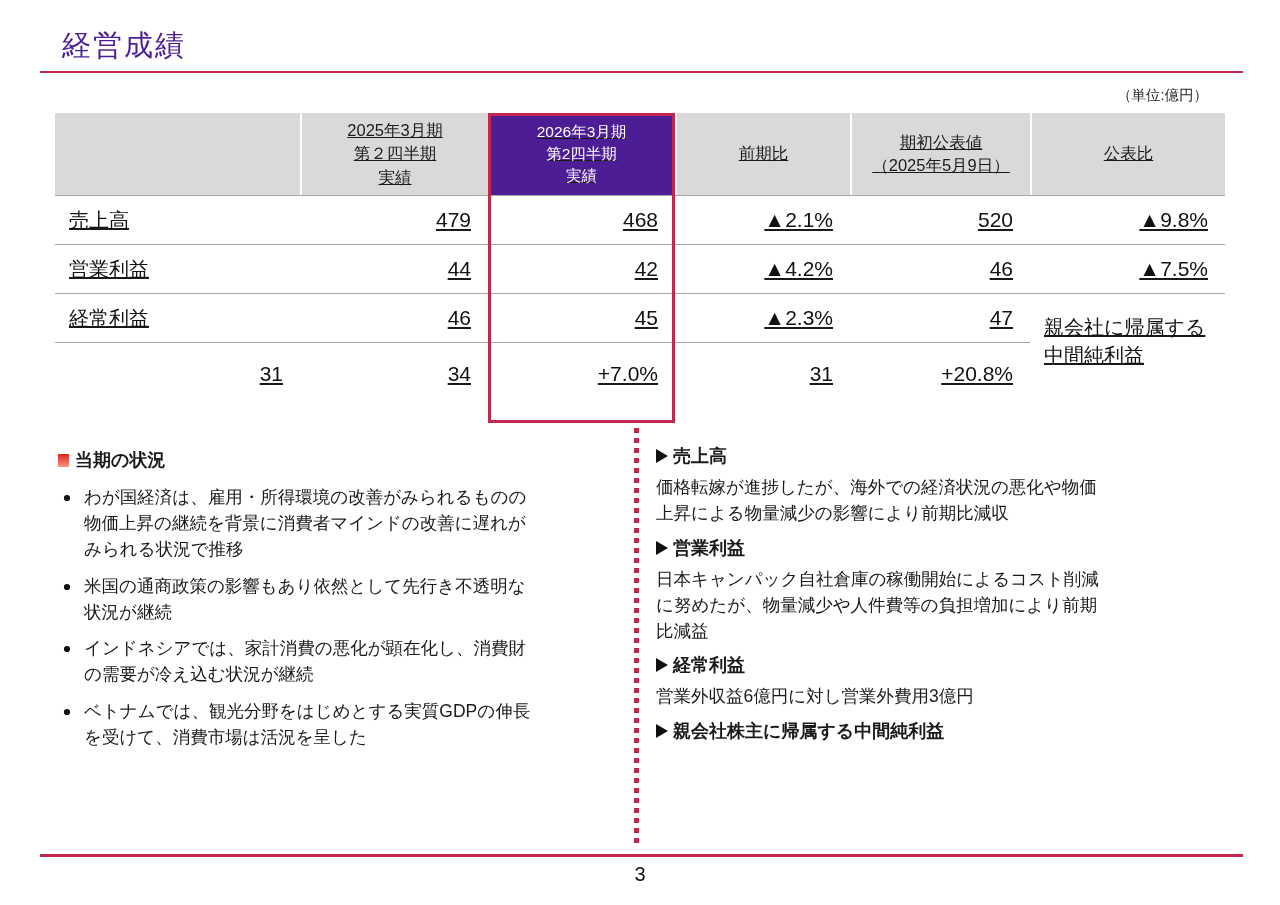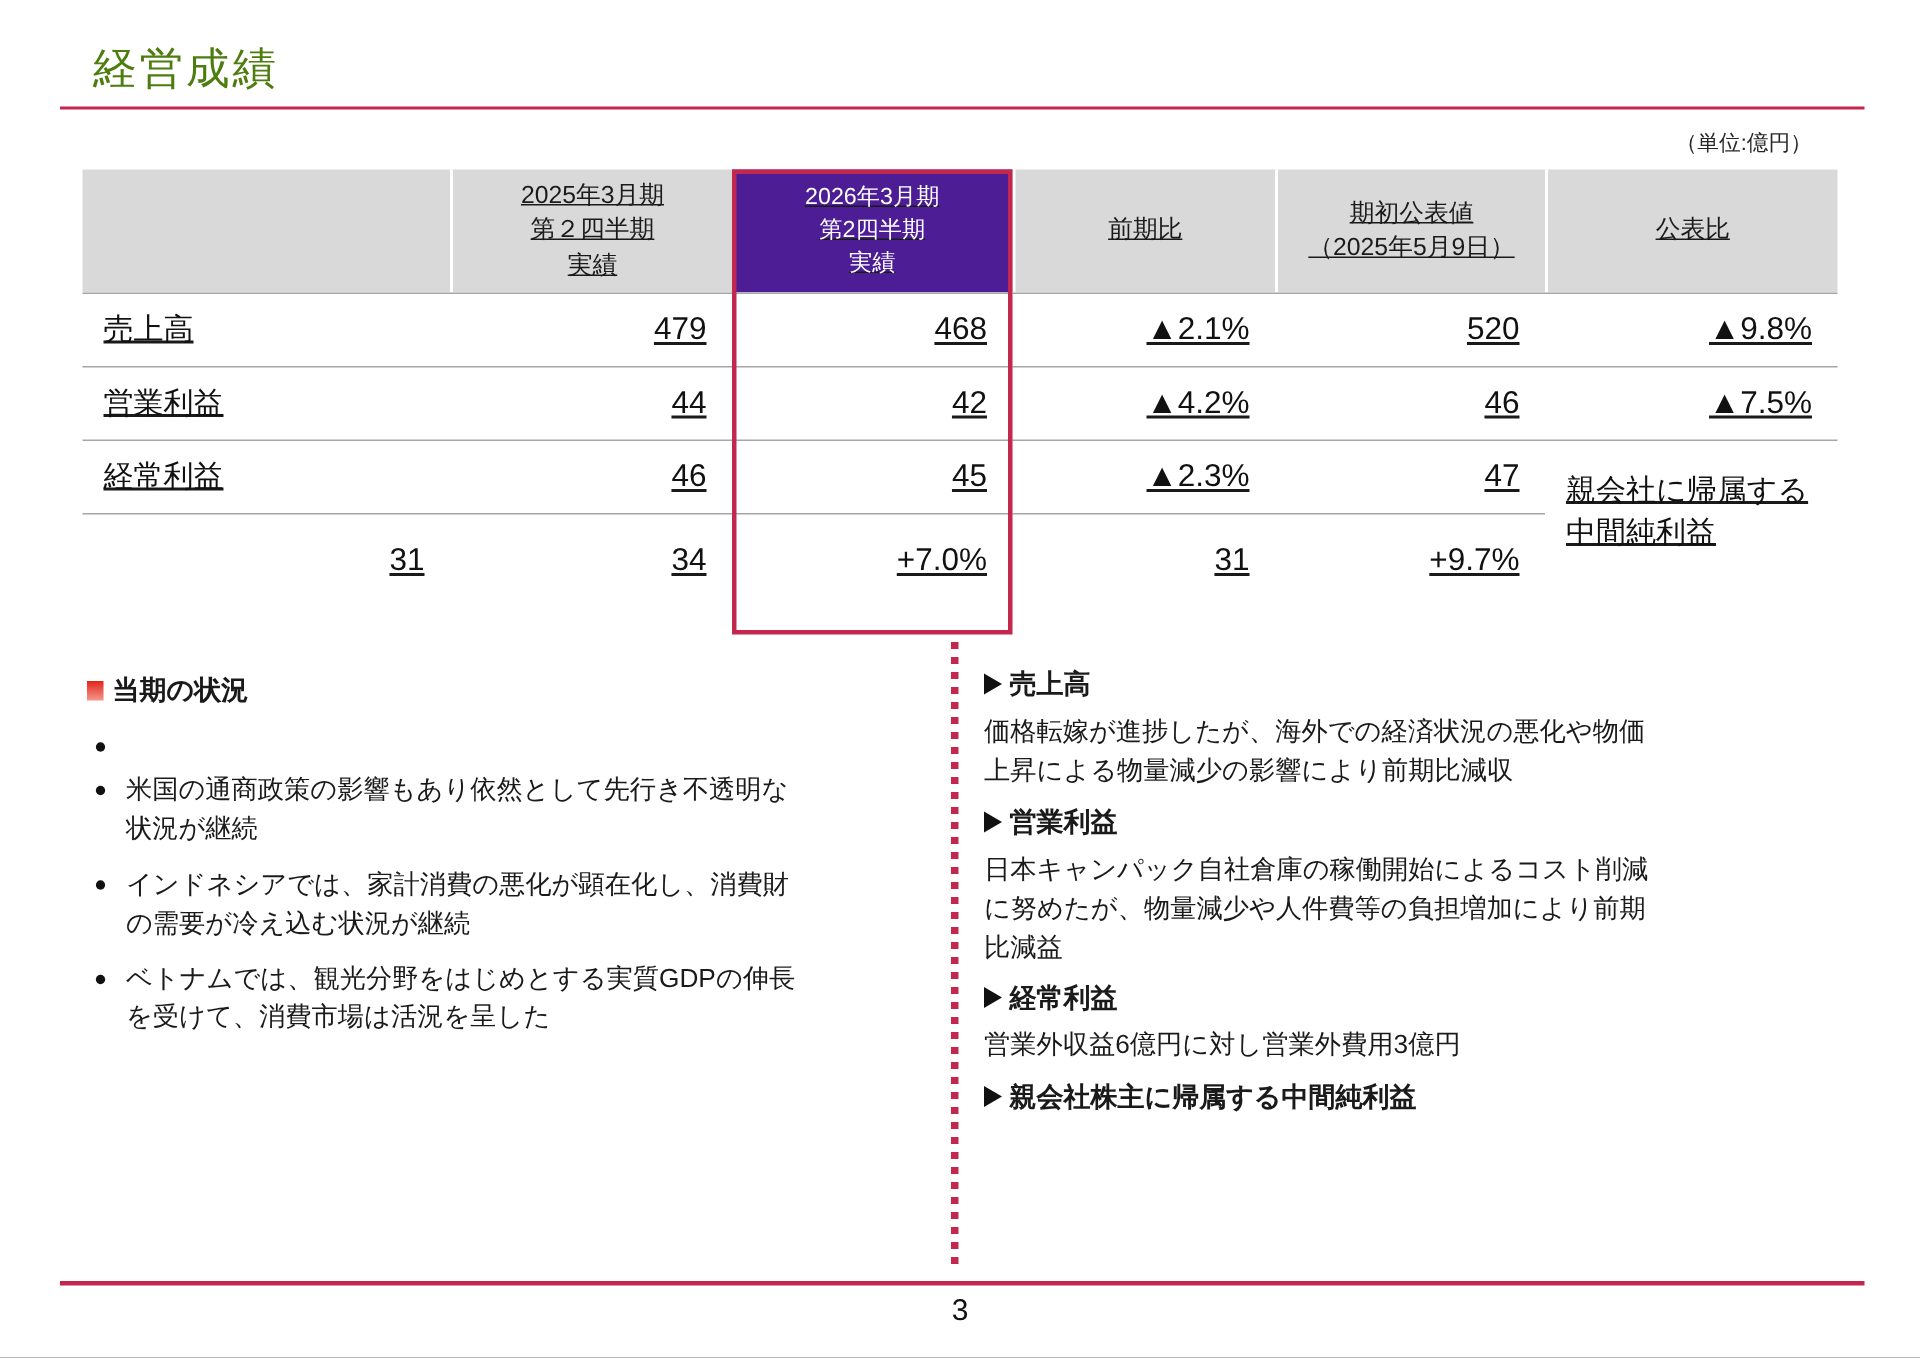--- a/index.html
+++ b/index.html
@@ -1,21 +1,21 @@
 <!DOCTYPE html>
 <html><head>
 <meta charset="utf-8">
 <style>
   html,body{margin:0;padding:0;background:#888;}
   .slide{
     position:relative;width:1280px;height:905px;background:#ffffff;overflow:hidden;
     font-family:"Liberation Sans","DejaVu Sans",sans-serif;color:#1a1a1a;
   }
   
-  .title{position:absolute;left:62px;top:26px;font-size:29px;letter-spacing:2px;color:#4d7c0f;}
+  .title{position:absolute;left:62px;top:26px;font-size:29px;letter-spacing:2px;color:#4c1d95;}
   .title-rule{position:absolute;left:40px;top:71px;width:1203px;height:2px;background:#c4274e;}
   .logo{position:absolute;left:1158px;top:6px;width:70px;text-align:center;}
   .logo-text{color:#c4274e;font-size:10px;font-weight:700;line-height:1.05;letter-spacing:.5px;}
   .unit-note{position:absolute;right:72px;top:86px;font-size:14.5px;color:#262626;}
   
   .tbl-wrap{position:absolute;left:55px;top:113px;width:1170px;height:310px;text-decoration:underline;}
   .tbl{
     display:grid;width:1170px;
     grid-template-columns:245px 188px 187px 175px 180px 195px;
     grid-template-rows:82px 49px 49px 49px 81px;
@@ -108,32 +108,35 @@
       <div class="td num">45</div>
       <div class="td num">▲2.3%</div>
       <div class="td num">47</div>
 
       <div class="td lbl top">親会社に帰属する
 中間純利益</div>
       <div class="td num top">31</div>
       <div class="td num top">34</div>
       <div class="td num top">+7.0%</div>
       <div class="td num top">31</div>
-      <div class="td num top">+9.7%</div>
+      <div class="td num top">+20.8%</div>
     </div>
     <div class="hl-box"></div>
   </div>
 
   <div class="status">
     <div class="status-head">
       <span class="sq-marker"></span>
       <span class="status-title">当期の状況</span>
     </div>
     <div class="bullet-item">
       <span class="bullet-dot"></span>
+      <span class="bullet-text">わが国経済は、雇用・所得環境の改善がみられるものの
+物価上昇の継続を背景に消費者マインドの改善に遅れが
+みられる状況で推移</span>
     </div>
     <div class="bullet-item">
       <span class="bullet-dot"></span>
       <span class="bullet-text">米国の通商政策の影響もあり依然として先行き不透明な
 状況が継続</span>
     </div>
     <div class="bullet-item">
       <span class="bullet-dot"></span>
       <span class="bullet-text">インドネシアでは、家計消費の悪化が顕在化し、消費財
 の需要が冷え込む状況が継続</span>

